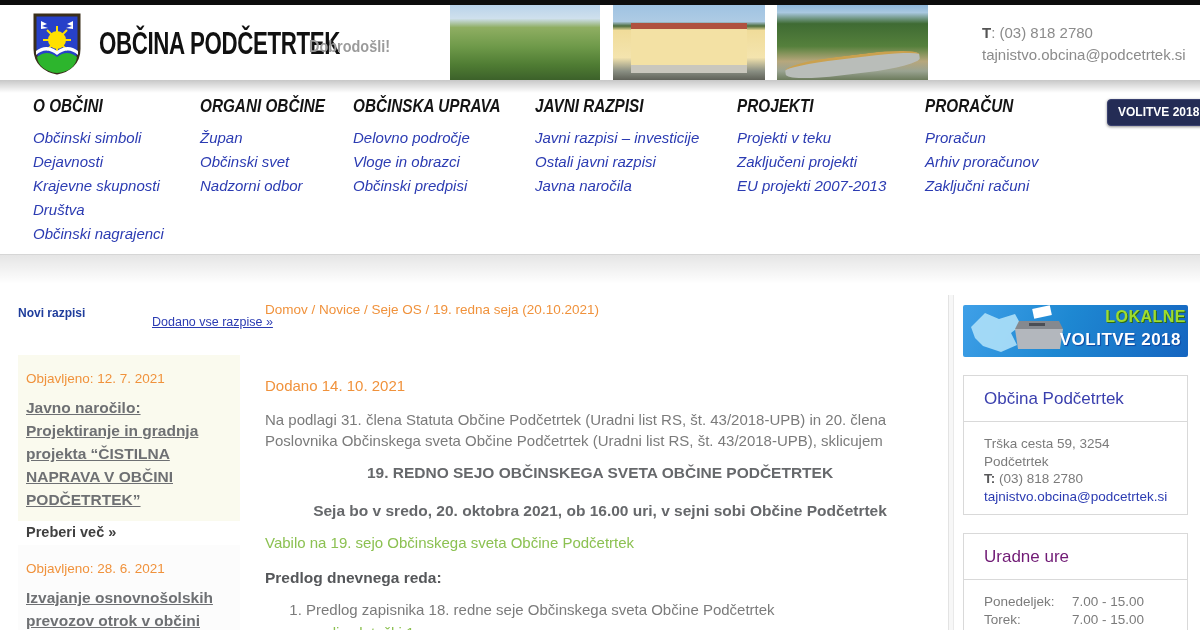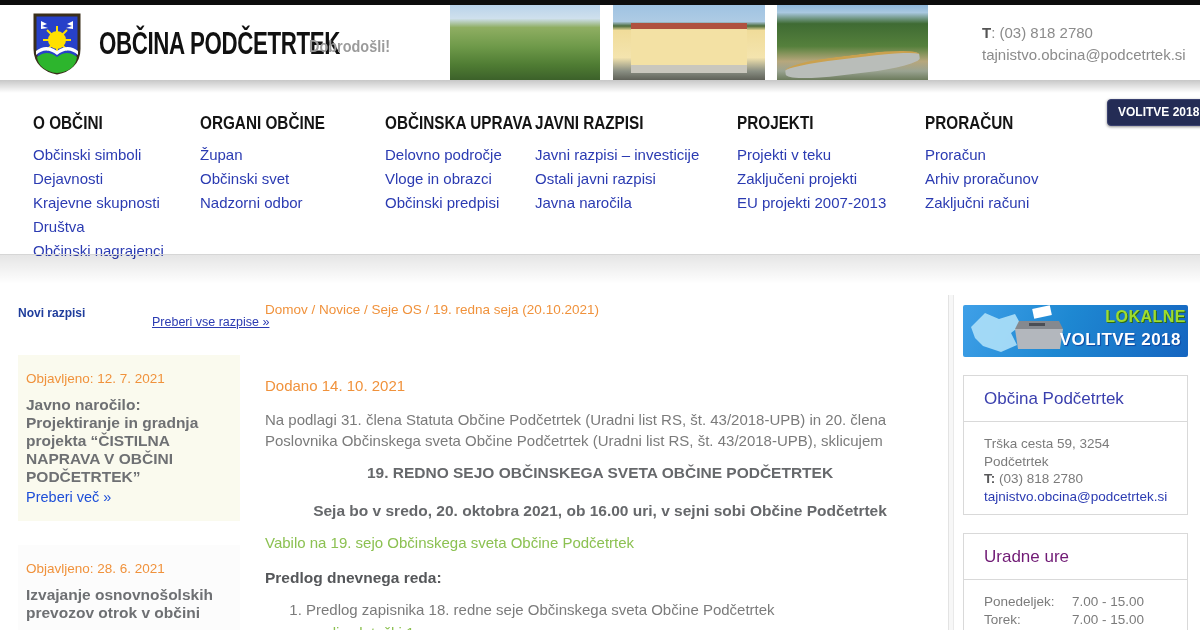--- a/index.html
+++ b/index.html
@@ -28,42 +28,42 @@
      background:#f3e1a4; border-top:6px solid #b0513f; box-shadow:inset 0 -8px 0 #c9c7bd; }
   .photo3:before { content:""; position:absolute; left:8px; bottom:6px; width:135px; height:16px;
      background:#b9bdb9; border-top:3px solid #caa14f; transform:rotate(-7deg); border-radius:40%; }
   .contact { position:absolute; left:982px; top:17px; font-size:15px; color:#8b8b8b; line-height:22px; }
   .contact b { color:#555; }
   .contact .email { color:#8b8b8b; cursor:pointer; }
   .header-shadow { position:absolute; left:0; top:80px; width:1200px; height:13px;
      background:linear-gradient(180deg, rgba(0,0,0,.22), rgba(0,0,0,0)); }
 
   
-  .nav-col { position:absolute; top:113px; }
+  .nav-col { position:absolute; top:96px;font-style:italic; }
   .nav-col h2 { font-size:18px; font-weight:700; color:#141414; margin-bottom:9px;
      display:inline-block; transform:scaleX(.85); transform-origin:left center; white-space:nowrap; cursor:pointer; }
   .nav-col .navlink { font-size:15px; color:#2b3bb2; line-height:24px; white-space:nowrap; cursor:pointer; }
-  .c1{left:33px;} .c2{left:200px;} .c3{left:353px;margin-left:32px;} .c4{left:535px;} .c5{left:737px;} .c6{left:925px;}
+  .c1{left:33px;} .c2{left:200px;} .c3{left:353px;} .c4{left:535px;} .c5{left:737px;} .c6{left:925px;}
   .volitve-btn { position:absolute; left:1107px; top:99px; background:#242c55; color:#fff;
      font-size:12px; font-weight:700; padding:5px 10px 6px; border-radius:4px; border:1px solid #3a4170;
      box-shadow:0 1px 3px rgba(0,0,0,.45); cursor:pointer; white-space:nowrap; }
   .nav-shadow { position:absolute; left:0; top:254px; width:1200px; height:30px;
      border-top:1px solid #d6d6d6;
      background:linear-gradient(180deg, rgba(0,0,0,.10), rgba(0,0,0,0)); }
 
   
   .ls-title { position:absolute; left:18px; top:306px; font-size:12px; font-weight:700; color:#1f3d9c; }
   .ls-viewall { position:absolute; left:152px; top:315px; font-size:12.5px; color:#2b3bb2;
      text-decoration:underline; cursor:pointer; white-space:nowrap; }
   .post-card { position:absolute; left:18px; width:222px; padding:16px 8px; }
   .card1 { top:355px; height:166px; background:#fafaee; }
   .card2 { top:545px; height:120px; background:#fcfcfc; }
   .post-date { font-size:13.5px; color:#f0923c; margin-bottom:10px; }
-  .post-title { font-size:15.5px; font-weight:700; color:#6e7073; line-height:18px; cursor:pointer; }
-  .post-more { font-size:14.5px; color:#1d4ed8; margin-top:3px; cursor:pointer; }
+  .post-title { font-size:15.5px; font-weight:700; color:#6e7073; line-height:23px; cursor:pointer;text-decoration:underline; }
+  .post-more { font-size:14.5px; color:#404040; margin-top:13px; cursor:pointer;font-weight:bold; }
 
   
   .breadcrumb { position:absolute; left:265px; top:302px; font-size:13.5px; color:#f0923c; cursor:pointer; }
   .article-title { position:absolute; left:265px; top:334px; font-size:27px; font-weight:400; color:#2e3192; }
   .article-added { position:absolute; left:265px; top:377px; font-size:15px; color:#f0923c; }
   .article-intro { position:absolute; left:265px; top:409px; width:670px; font-size:15px;
      color:#7b7b7b; line-height:21px; }
   .article-center1 { position:absolute; left:265px; top:464px; width:670px; text-align:center;
      font-size:15.5px; font-weight:700; color:#66686b; }
   .article-center2 { position:absolute; left:265px; top:502px; width:670px; text-align:center;
@@ -172,21 +172,21 @@
   <div class="nav-col c6">
     <h2>PRORAČUN</h2>
     <div class="navlink">Proračun</div>
     <div class="navlink">Arhiv proračunov</div>
     <div class="navlink">Zaključni računi</div>
   </div>
   <div class="volitve-btn">VOLITVE 2018</div>
   <div class="nav-shadow"></div>
 
   <div class="ls-title">Novi razpisi</div>
-  <div class="ls-viewall">Preberi vse razpise »</div>
+  <div class="ls-viewall">Dodano vse razpise »</div>
 
   <div class="post-card card1">
     <div class="post-date">Objavljeno: 12. 7. 2021</div>
     <div class="post-title">Javno naročilo: Projektiranje in gradnja projekta “ČISTILNA NAPRAVA V OBČINI PODČETRTEK”</div>
     <div class="post-more">Preberi več »</div>
   </div>
 
   <div class="post-card card2">
     <div class="post-date">Objavljeno: 28. 6. 2021</div>
     <div class="post-title">Izvajanje osnovnošolskih prevozov otrok v občini</div>

